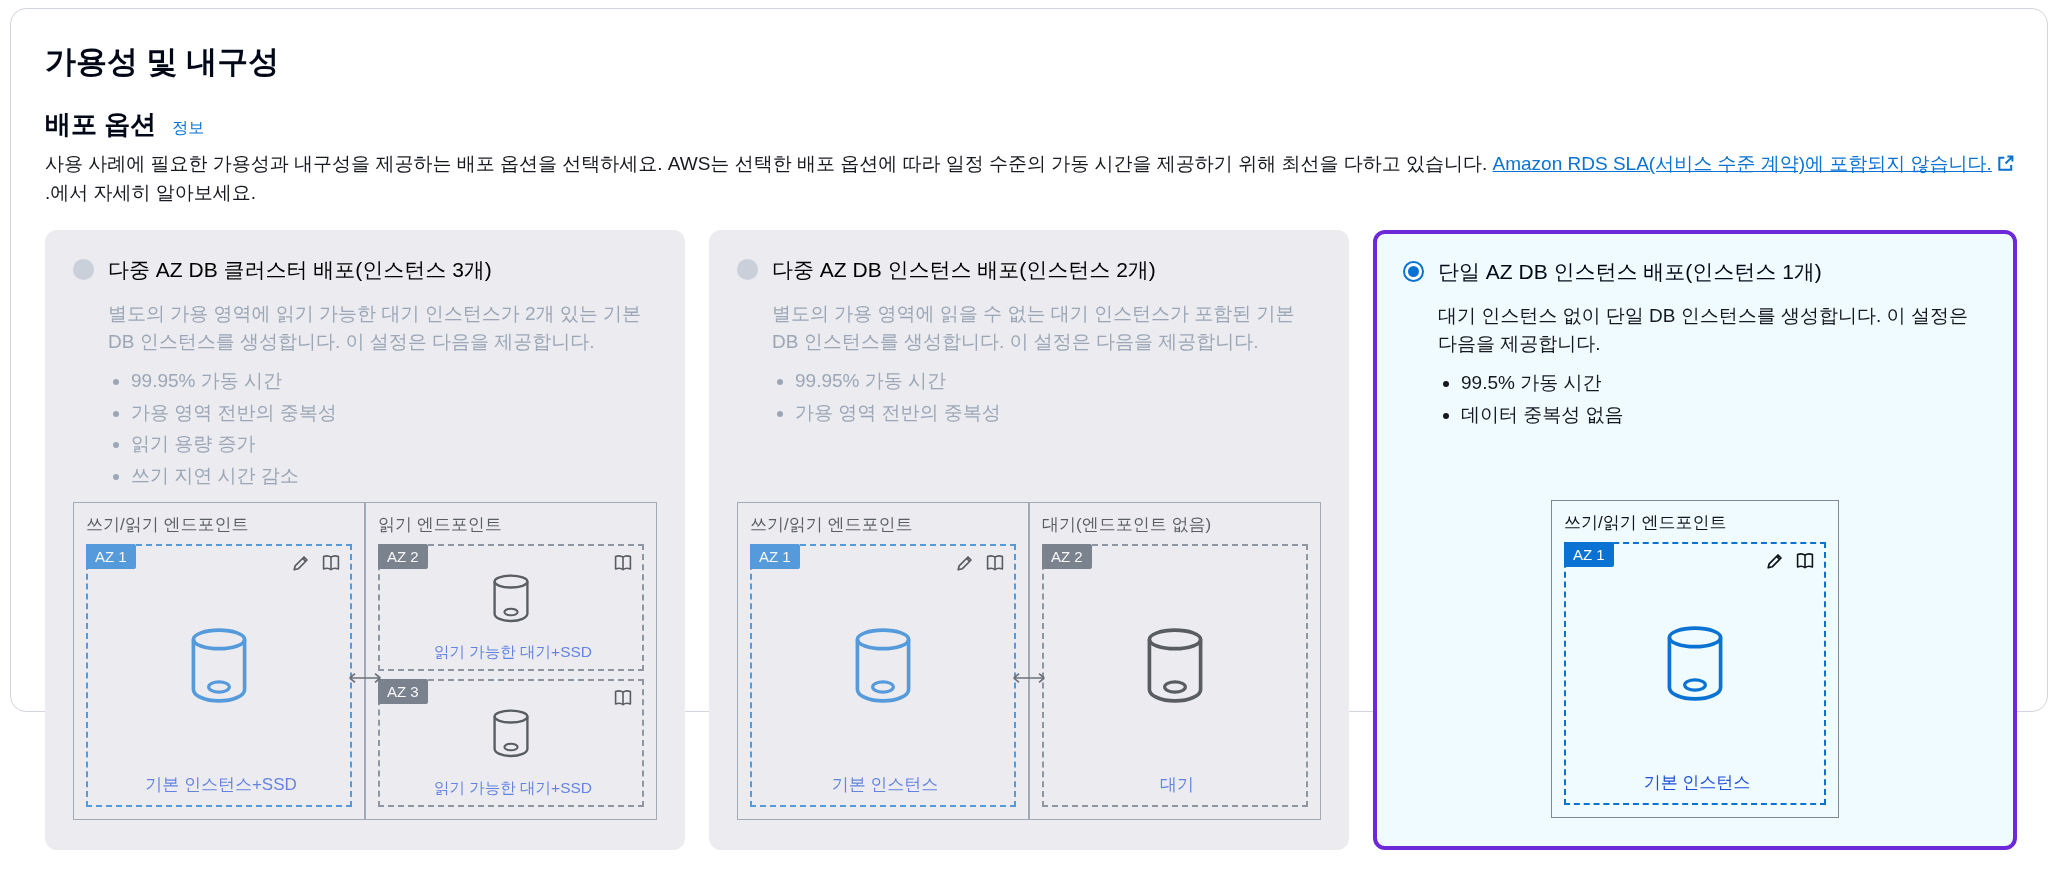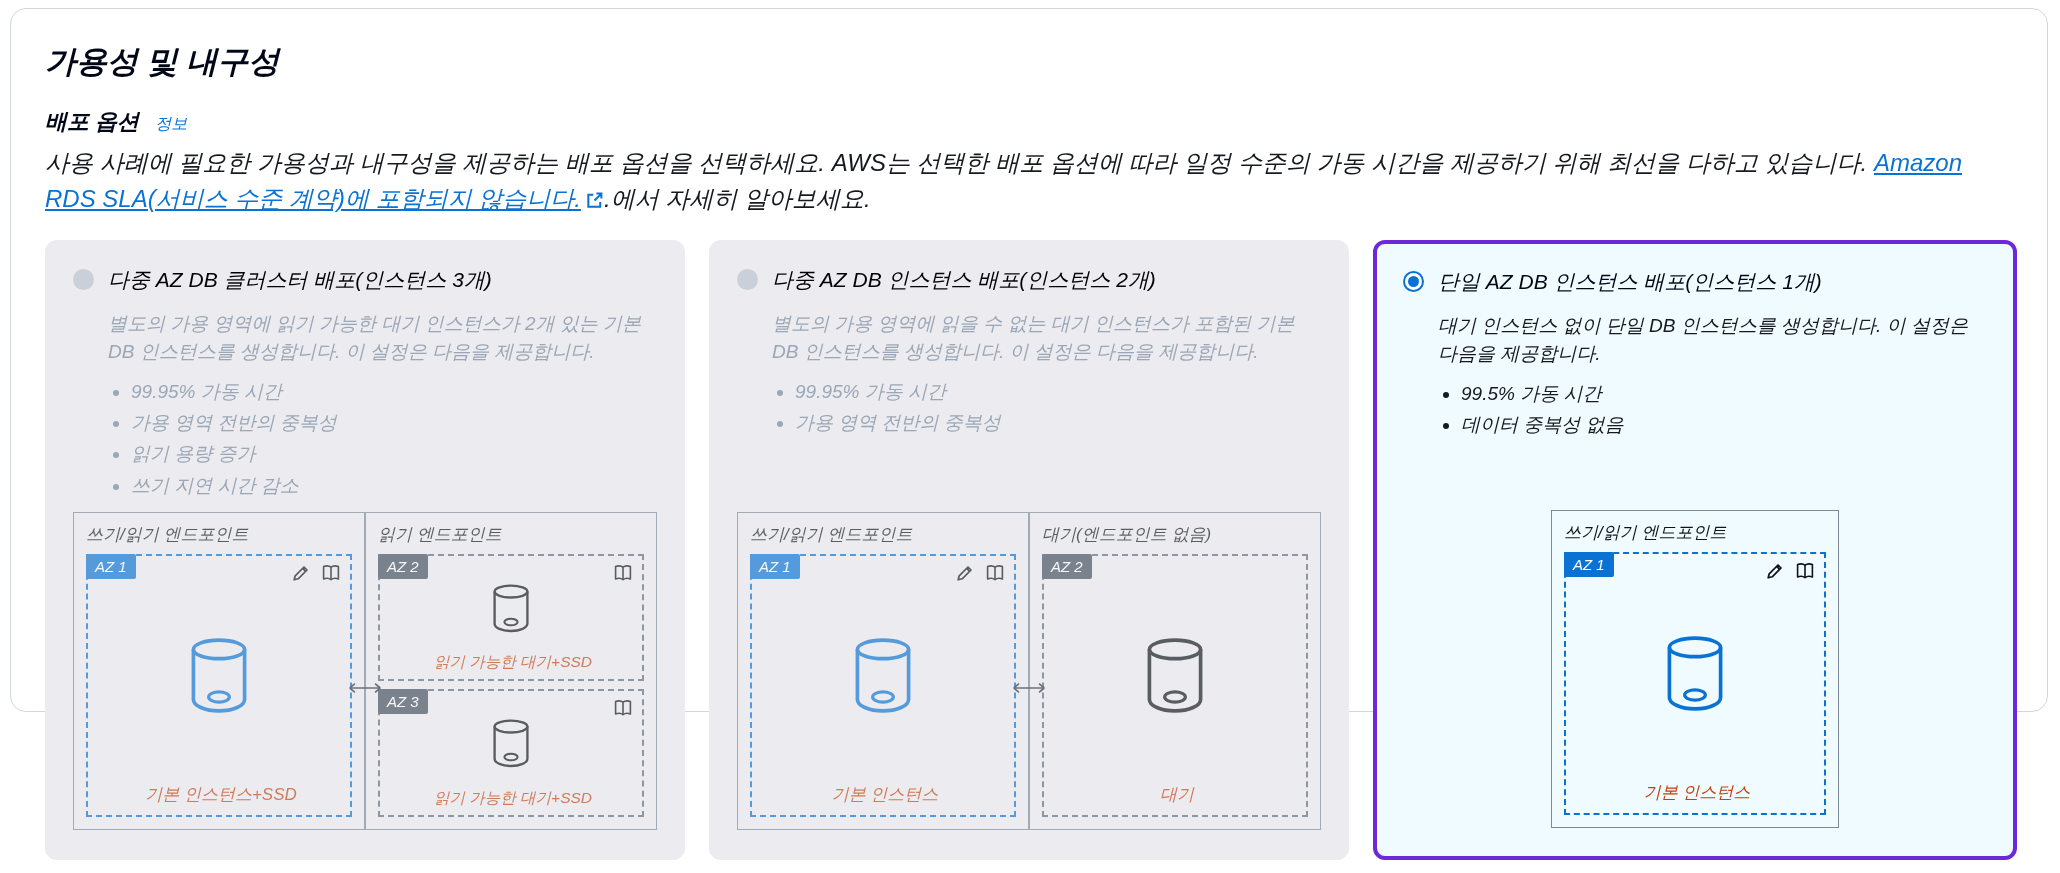--- a/index.html
+++ b/index.html
@@ -13,35 +13,34 @@
   }
   .svg-defs { position:absolute; width:0; height:0; overflow:hidden; }
 
   .panel-container {
     position:absolute; left:10px; top:8px;
     width:2038px; height:704px;
     background:#ffffff;
     border:1px solid #d1d6dd;
     border-radius:16px;
     padding:26px 30px 0 34px;
-    font-style:italic;
   }
 
   h1.page-title {
     margin:6px 0 24px 0;
     font-size:31px; font-weight:700; color:#000716;
   }
 
   .section-head { display:flex; align-items:baseline; gap:16px; }
-  .section-label { font-size:22px; font-weight:700; color:#000716; }
+  .section-label { font-size:26px; font-weight:700; color:#000716; }
   .info-link { font-size:16px; color:#0972d3; text-decoration:none; cursor:pointer; }
 
   .section-desc {
     margin:8px 0 0 0;
-    font-size:24px; line-height:1.52; color:#16191f;
+    font-size:19px; line-height:1.52; color:#16191f;
   }
   .sla-link { color:#0972d3; text-decoration:underline; cursor:pointer; }
   .ext-icon { width:19px; height:19px; color:#0972d3; vertical-align:-3px; margin-left:4px; }
 
   .cards { display:flex; gap:24px; margin-top:22px; }
 
   .card {
     flex:1; height:620px;
     border-radius:12px;
     padding:24px 26px 28px 26px;
@@ -99,21 +98,21 @@
   .zone-icons { position:absolute; top:7px; right:9px; display:flex; gap:10px; color:#0f141a; }
   .zone-icons .icon { width:20px; height:20px; }
 
   .cyl { position:absolute; left:50%; top:46%; transform:translate(-50%,-50%); width:78px; height:78px; }
   .cyl.blue-c { color:#0972d3; }
   .cyl.dark-c { color:#0f141a; }
   .zone.small .cyl { width:50px; height:50px; top:42%; }
 
   .zone-label {
     position:absolute; left:8px; right:4px; bottom:9px;
-    text-align:center; font-size:17px; color:#c2410c; white-space:nowrap;
+    text-align:center; font-size:17px; color:#1d4ed8; white-space:nowrap;
   }
   .zone.small .zone-label { font-size:15.5px; bottom:6px; }
 
   .arrow {
     position:absolute; left:50%; top:176px; transform:translate(-50%,-50%);
     width:42px; height:16px; color:#2b3440;
   }
 </style>
 </head>
 <body>

